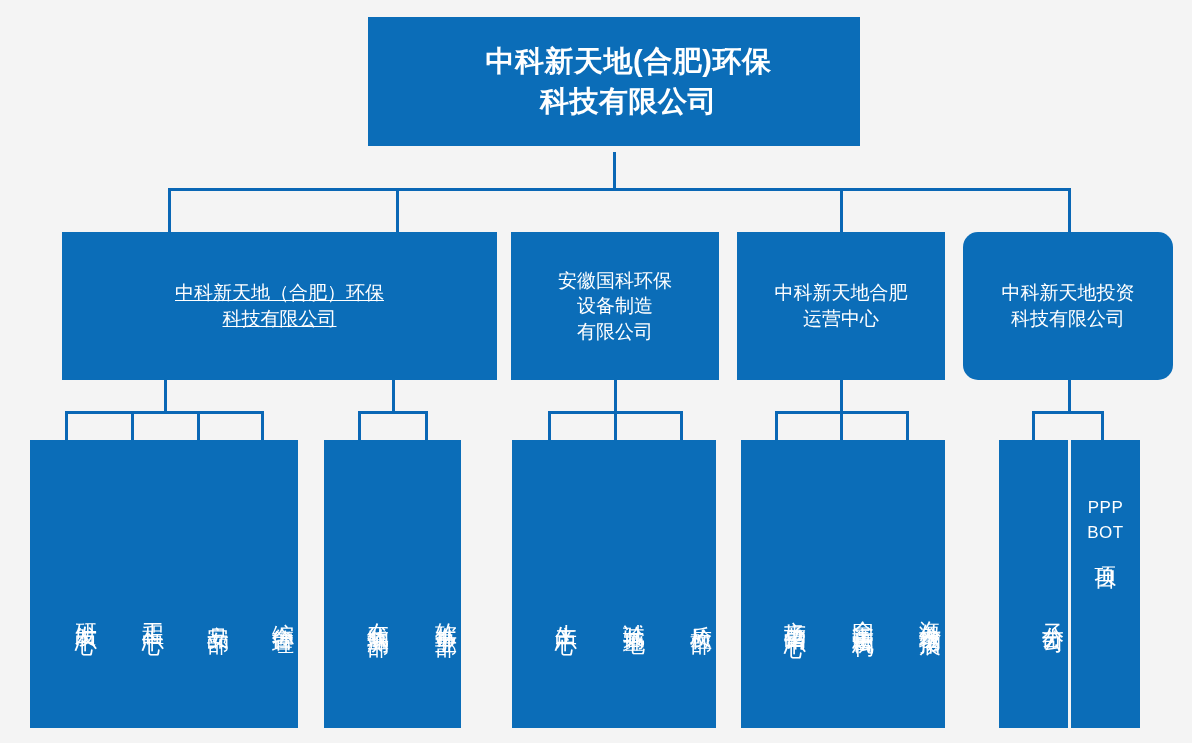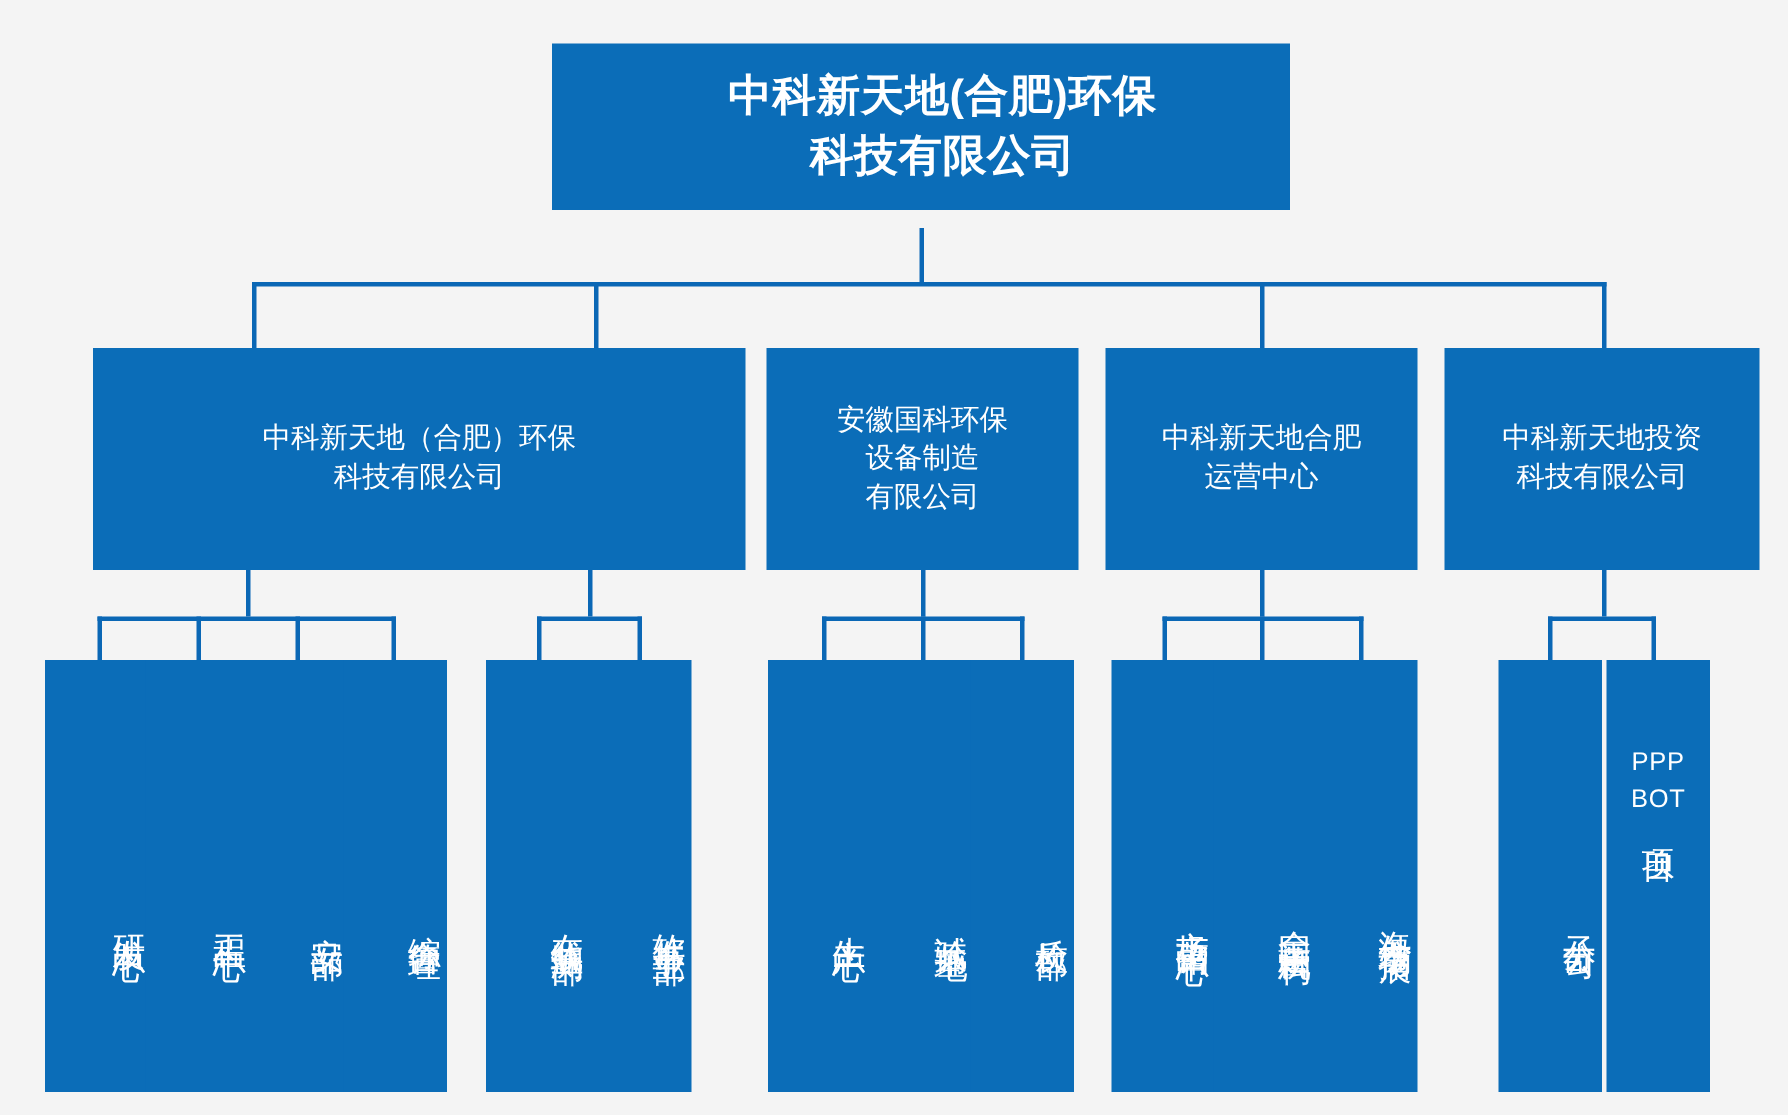--- a/index.html
+++ b/index.html
@@ -74,35 +74,35 @@
     z-index: 1;
   }
   .ln-h { height: 3px; }
   .ln-v { width: 3px; }
 </style>
 </head>
 <body>
 
 <div id="chart">
 
-  <div class="node root" style="left:368px; top:29px; width:492px; height:111px;padding-left:29px;">
+  <div class="node root" style="left:368px; top:17px; width:492px; height:129px;padding-left:29px;">
     <div>
       <div>中科新天地(合肥)环保</div>
       <div>科技有限公司</div>
     </div>
   </div>
 
   <div class="line ln-v" style="left:613px; top:152px; width:3px; height:36px;"></div>
   <div class="line ln-h" style="left:168px; top:188px; width:903px; height:3px;"></div>
   <div class="line ln-v" style="left:168px; top:188px; width:3px; height:44px;"></div>
   <div class="line ln-v" style="left:396px; top:188px; width:3px; height:44px;"></div>
   <div class="line ln-v" style="left:840px; top:188px; width:3px; height:44px;"></div>
   <div class="line ln-v" style="left:1068px; top:188px; width:3px; height:44px;"></div>
 
-  <div class="node lvl2" style="left:62px; top:232px; width:435px; height:148px;">
+  <div class="node lvl2" style="left:62px; top:232px; width:435px; height:148px;text-decoration:underline;">
     <div>
       <div>中科新天地（合肥）环保</div>
       <div>科技有限公司</div>
     </div>
   </div>
 
   <div class="node lvl2" style="left:511px; top:232px; width:208px; height:148px;">
     <div>
       <div>安徽国科环保</div>
       <div>设备制造</div>
@@ -110,21 +110,21 @@
     </div>
   </div>
 
   <div class="node lvl2" style="left:737px; top:232px; width:208px; height:148px;">
     <div>
       <div>中科新天地合肥</div>
       <div>运营中心</div>
     </div>
   </div>
 
-  <div class="node lvl2" style="left:963px; top:232px; width:210px; height:148px;">
+  <div class="node lvl2" style="left:963px; top:232px; width:210px; height:148px;border-radius:15px;">
     <div>
       <div>中科新天地投资</div>
       <div>科技有限公司</div>
     </div>
   </div>
 
   <div class="line ln-v" style="left:164px; top:380px; width:3px; height:31px;"></div>
   <div class="line ln-h" style="left:65px; top:411px; width:199px; height:3px;"></div>
   <div class="line ln-v" style="left:65px; top:411px; width:3px; height:30px;"></div>
   <div class="line ln-v" style="left:131px; top:411px; width:3px; height:30px;"></div>

